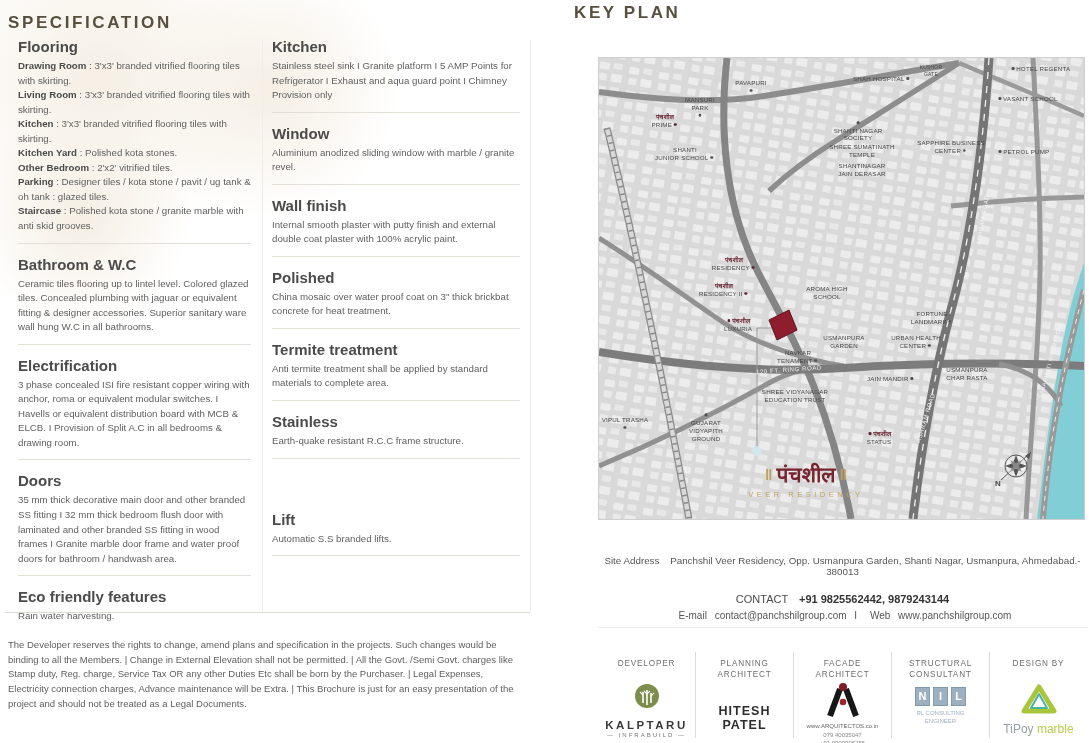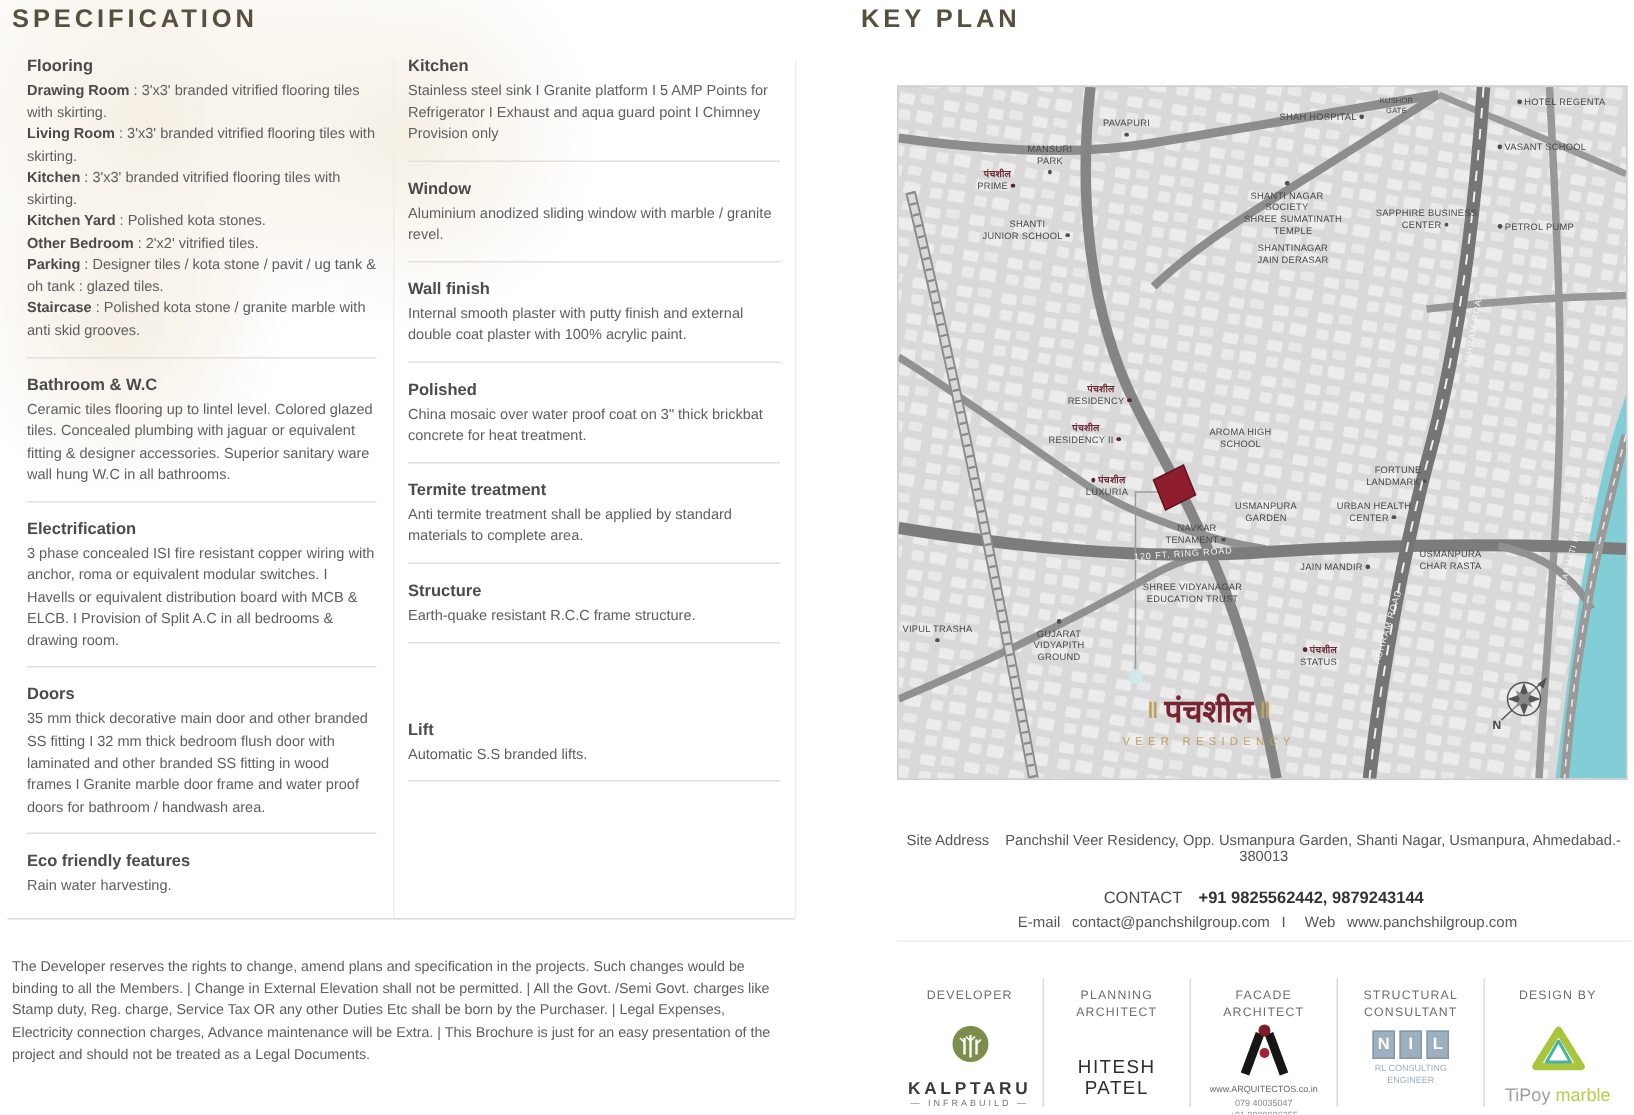--- a/index.html
+++ b/index.html
@@ -6,29 +6,29 @@
   .page{position:relative;width:1089px;height:743px;background:#ffffff;overflow:hidden;
         font-family:"Liberation Sans",sans-serif;color:#555;}
   
   .wm{position:absolute;border-radius:50%;pointer-events:none;
       background:radial-gradient(closest-side,#f5efe4,rgba(245,239,228,0));}
   .wm1{left:-70px;top:-90px;width:340px;height:340px;}
   .wm2{left:140px;top:-40px;width:260px;height:260px;}
   .wm3{left:-30px;top:110px;width:220px;height:220px;}
 
   .panel-title{position:absolute;font-size:17px;letter-spacing:2.6px;color:#57503f;font-weight:bold;}
-  #spec-title{left:8px;top:3px;}
+  #spec-title{left:8px;top:13px;}
   #keyplan-title{left:574px;top:3px;}
 
   .spec-col{position:absolute;top:38px;}
   #col0{left:18px;width:233px;}
   #col1{left:272px;width:248px;}
   .sec{border-bottom:1px solid #e3e0da;padding-bottom:9px;margin-bottom:12px;}
   .sec.norule{border-bottom:none;}
-  .sec-title{font-size:11px;font-weight:bold;color:#4b4b4b;margin-bottom:4px;}
+  .sec-title{font-size:15px;font-weight:bold;color:#4b4b4b;margin-bottom:4px;}
   .sec-row{font-size:9.7px;color:#5f5f5f;line-height:1.5;}
   .sec-row .b{font-weight:bold;color:#4b4b4b;}
   .vline{position:absolute;width:1px;background:#ededeb;top:40px;height:572px;}
   .bigrule{position:absolute;height:1px;background:#dcd8d2;}
 
   .notes{position:absolute;left:8px;top:635px;width:514px;}
   .notes-title{font-size:10px;font-weight:bold;color:#4a4a4a;}
   .notes-body{font-size:9.5px;color:#5e5e5e;line-height:1.55;margin-top:3px;}
 
   
@@ -62,21 +62,21 @@
   .rule-right{position:absolute;left:598px;top:627px;width:489px;height:1px;background:#ececec;}
 
   
   .footer{position:absolute;left:598px;top:652px;width:489px;height:86px;display:flex;}
   .fcol{flex:1;text-align:center;padding-top:6px;}
   .fcol + .fcol{border-left:1px solid #dcdcdc;}
   .frole{font-size:8.2px;color:#6d6d6d;letter-spacing:.8px;line-height:1.35;height:24px;}
   .kalp-name{font-size:11.5px;font-weight:bold;letter-spacing:2.5px;color:#3a3a3a;margin-top:1px;}
   .kalp-sub{font-size:6px;letter-spacing:2px;color:#777;margin-top:1px;}
   .kalp-sub:before{content:"— ";} .kalp-sub:after{content:" —";}
-  .hitesh{font-size:12.5px;font-weight:normal;letter-spacing:1px;color:#2e2e2e;margin-top:22px;}
+  .hitesh{font-size:12.5px;font-weight:bold;letter-spacing:1px;color:#2e2e2e;margin-top:22px;}
   .arq-site{font-size:6px;color:#666;margin-top:1px;}
   .arq-ph{font-size:6px;color:#888;line-height:1.4;margin-top:2px;}
   .nil-letters{margin-top:4px;}
   .nil-box{display:inline-block;width:13px;height:17px;background:#9db0c0;color:#fff;font-weight:bold;
            font-size:11px;line-height:17px;text-align:center;margin:0 1.5px;border:1px solid #8399ad;}
   .nil-sub{font-size:6px;color:#9db0c0;line-height:1.4;margin-top:3px;}
   .tipoy-name{font-size:12px;margin-top:2px;color:#9aa0a6;}
   .tipoy-name .b2{color:#b9cc4b;}
 </style>
 </head>
@@ -132,21 +132,21 @@
       </div>
       <div class="sec">
         <div class="sec-title">Polished</div>
         <div class="sec-row">China mosaic over water proof coat on 3" thick brickbat concrete for heat treatment.</div>
       </div>
       <div class="sec">
         <div class="sec-title">Termite treatment</div>
         <div class="sec-row">Anti termite treatment shall be applied by standard materials to complete area.</div>
       </div>
       <div class="sec">
-        <div class="sec-title">Structure</div>
+        <div class="sec-title">Stainless</div>
         <div class="sec-row">Earth-quake resistant R.C.C frame structure.</div>
       </div>
       <div class="sec" style="margin-top: 52px;">
         <div class="sec-title">Lift</div>
         <div class="sec-row">Automatic S.S branded lifts.</div>
       </div>
     </div>
   <div class="vline" style="left:262px;"></div>
   <div class="vline" style="left:530px;"></div>
   <div class="bigrule" style="left:5px;top:612px;width:525px;"></div>

